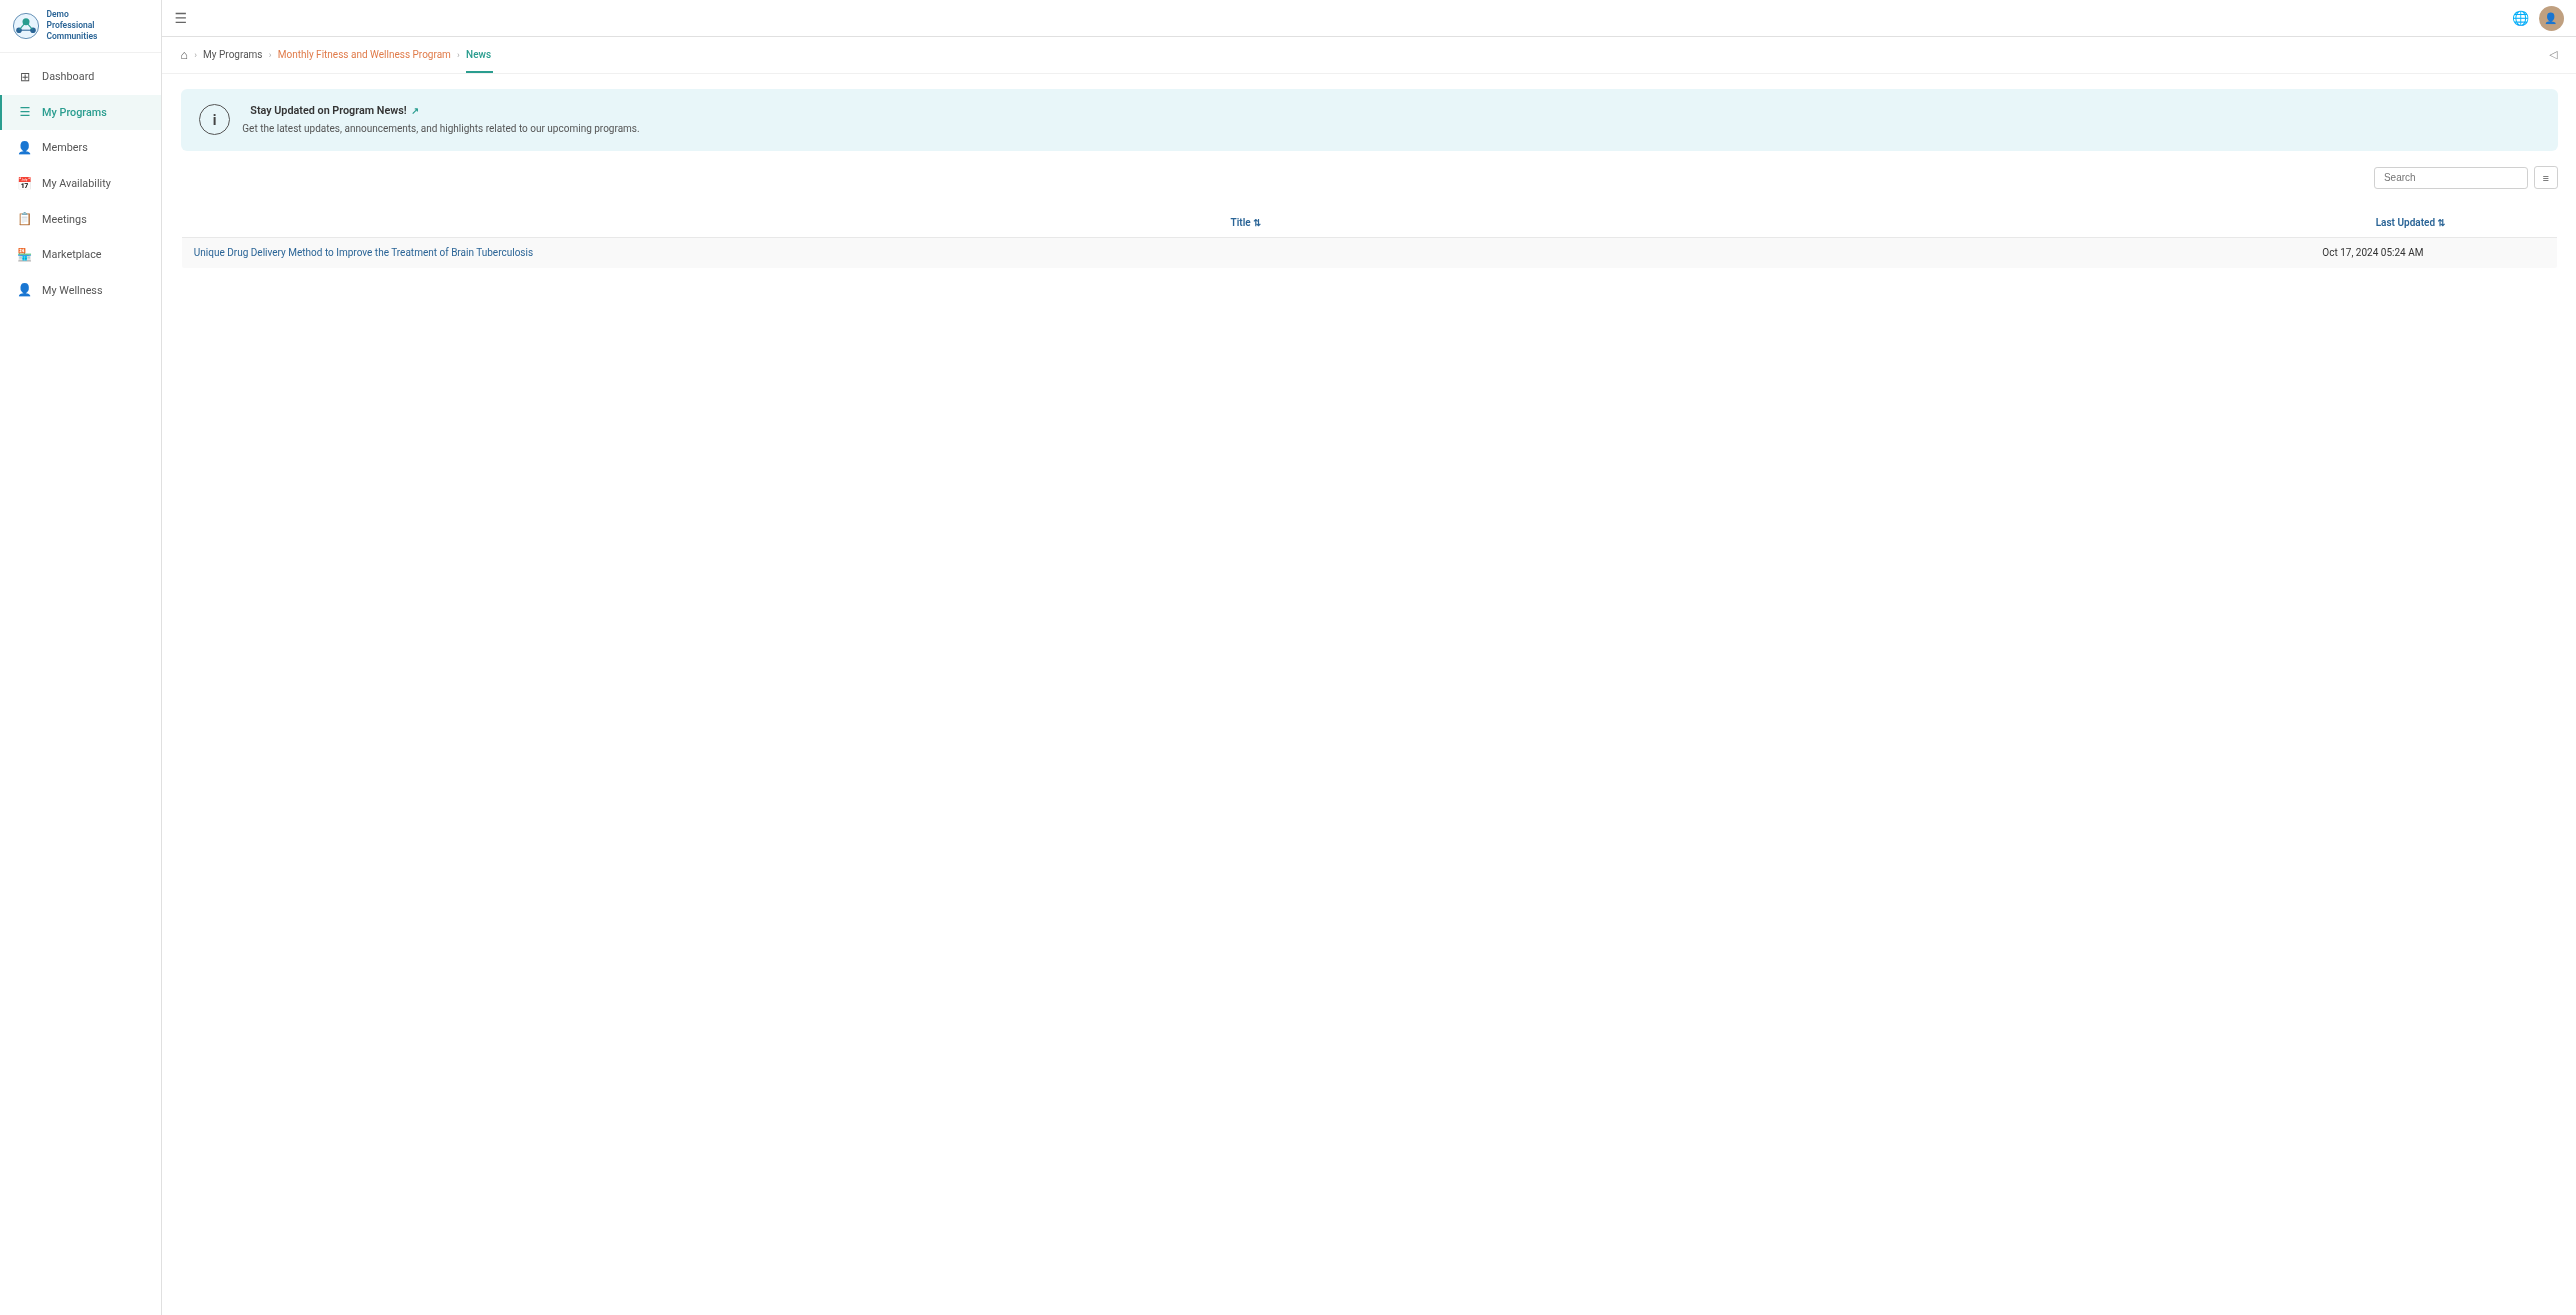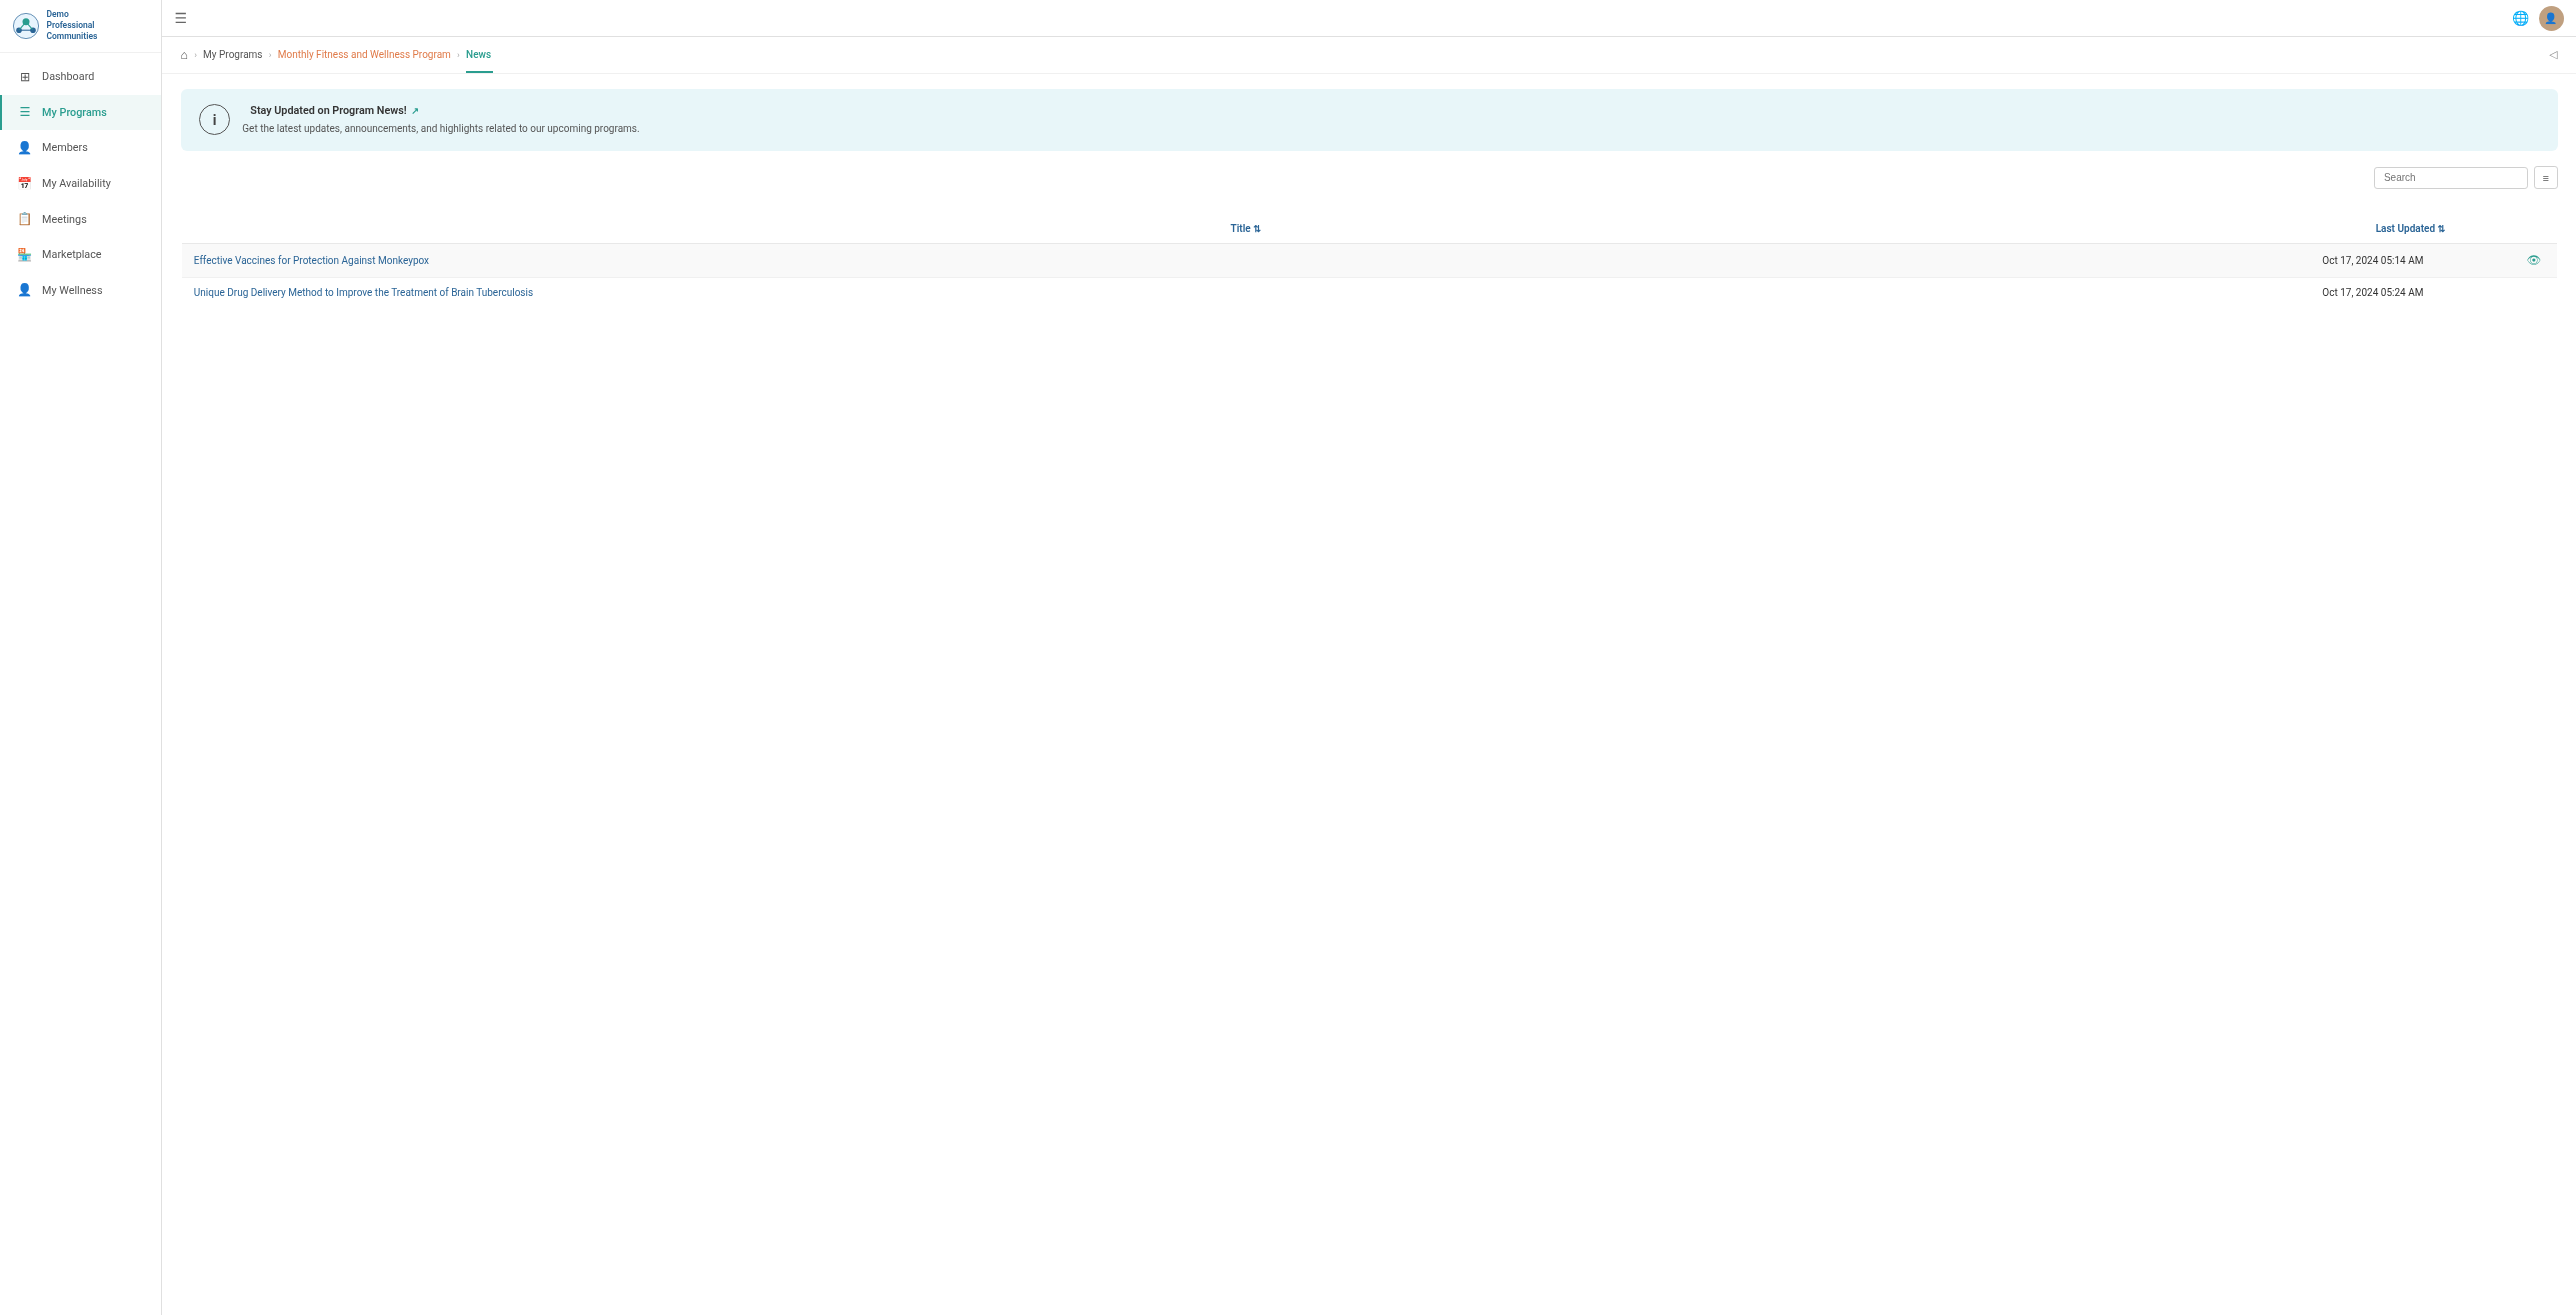--- a/index.html
+++ b/index.html
@@ -207,21 +207,21 @@
 
     
     .table-section {
       padding: 0 18.5px 18.5px;
     }
     .table-toolbar {
       display: flex;
       justify-content: flex-end;
       align-items: center;
       gap: 6.2px;
-      margin-bottom: 23px;
+      margin-bottom: 17px;
     }
     .search-input {
       border: 0.8px solid #d0d0d0;
       border-radius: 3.1px;
       padding: 4.6px 9.3px;
       font-size: 10px;
       color: #333;
       width: 154px;
       outline: none;
     }
@@ -387,25 +387,20 @@
               <span class="sort-icon"> ⇅</span>
             </th>
             <th class="date-col">
               <span>Last Updated</span>
               <span class="sort-icon"> ⇅</span>
             </th>
             <th class="action-col"></th>
           </tr>
         </thead>
         <tbody id="table-body">
-        <tr>
-              <td><a class="cell-link">Effective Vaccines for Protection Against Monkeypox</a></td>
-              <td>Oct 17, 2024 05:14 AM</td>
-              <td class="action-cell"><span class="eye-icon">👁</span></td>
-            </tr>
             <tr>
               <td><a class="cell-link">Unique Drug Delivery Method to Improve the Treatment of Brain Tuberculosis</a></td>
               <td>Oct 17, 2024 05:24 AM</td>
               <td class="action-cell"></td>
             </tr>
           </tbody>
       </table>
     </div>
   </div>
 </div>

